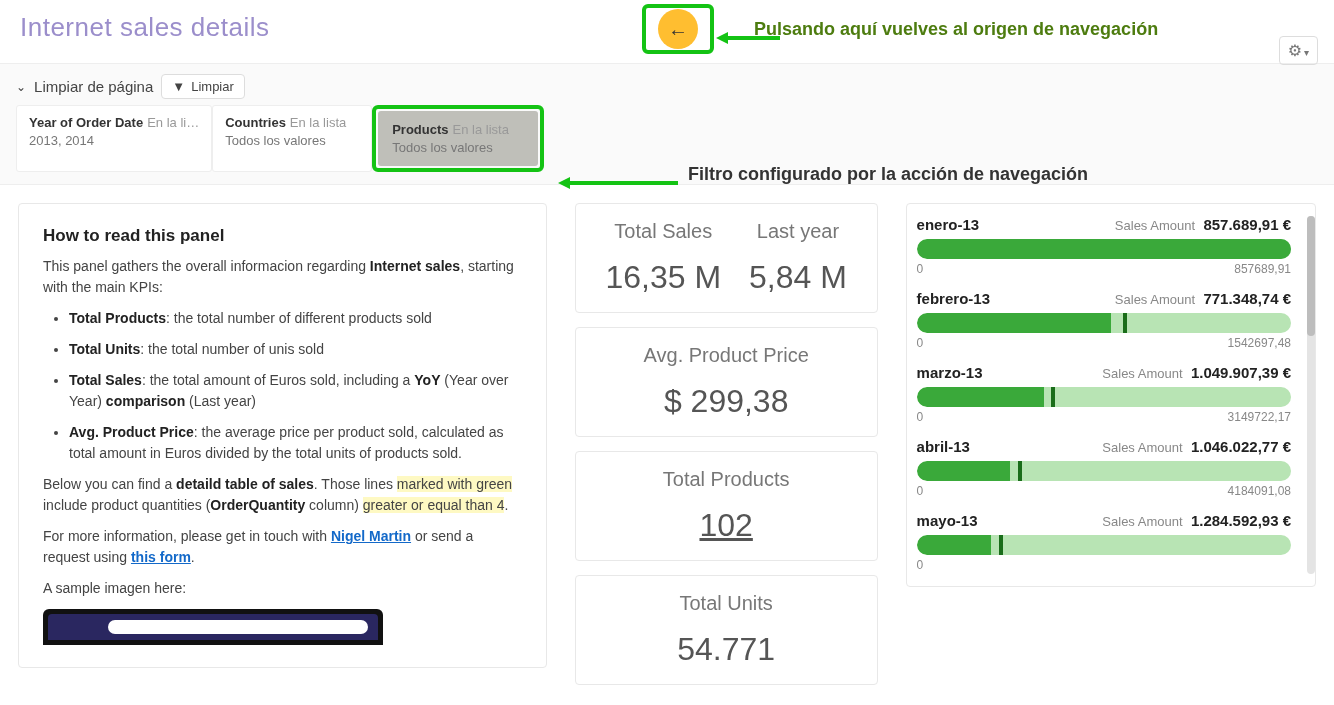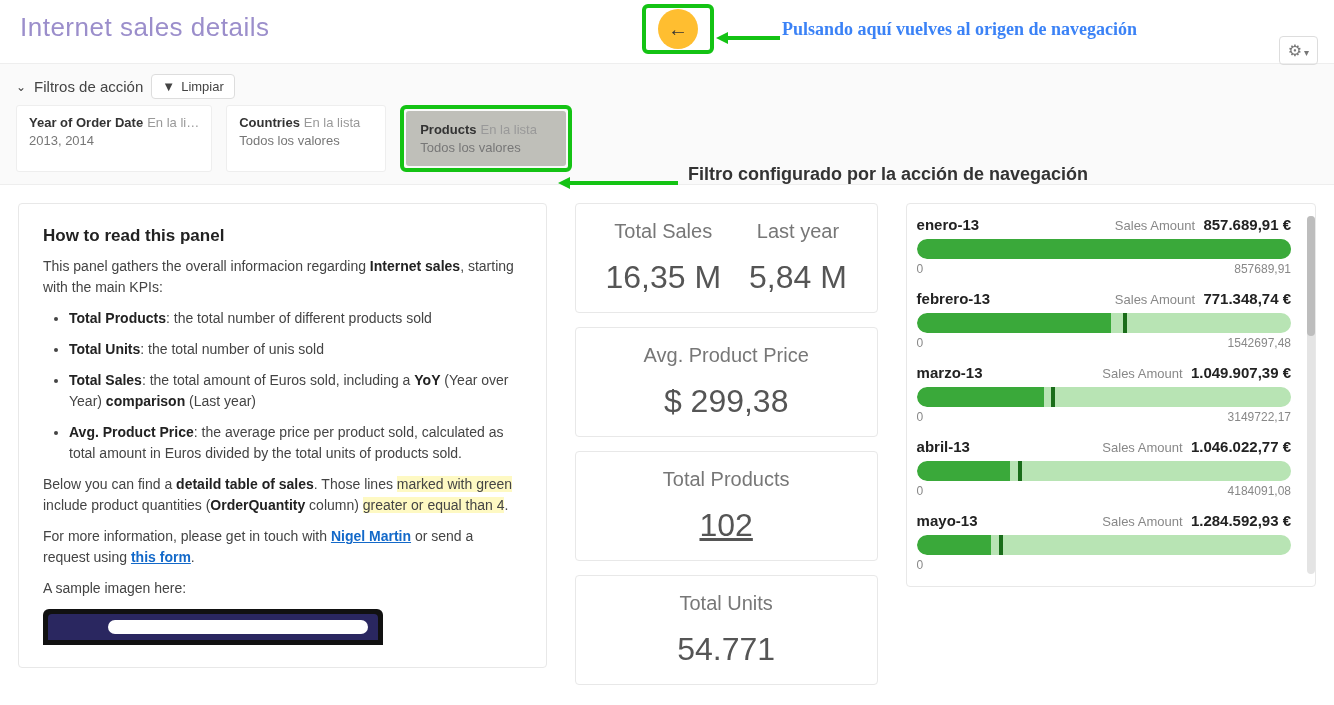--- a/index.html
+++ b/index.html
@@ -1,28 +1,28 @@
 <!DOCTYPE html>
 <html><head>
 <meta charset="utf-8">
 <style>
   * { box-sizing: border-box; margin: 0; padding: 0; }
   body { font-family: "Segoe UI", Arial, sans-serif; background: #fff; width: 1334px; color: #333; font-size: 14px; }
   .header { display: flex; align-items: center; padding: 12px 20px 20px 20px; position: relative; }
   .page-title { font-size: 26px; font-weight: 500; color: #9b8ecb; letter-spacing: 0.5px; }
   .back-wrap { position: absolute; left: 642px; top: 4px; border: 4px solid #14c314; border-radius: 6px; width: 72px; height: 50px; display: flex; align-items: center; justify-content: center; }
   .back-btn { width: 40px; height: 40px; border-radius: 50%; background: #ffbe30; display: flex; align-items: center; justify-content: center; font-size: 20px; font-weight: 700; cursor: pointer; }
-  .ann1 { position: absolute; left: 782px; top: 19px; font-size: 18px; font-weight: 600; color: #3b82f6; font-family: Liberation Serif, serif; }
+  .ann1 { position: absolute; left: 754px; top: 19px; font-size: 18px; font-weight: 600; color: #4d7c0f; }
   .arrow1 { position: absolute; left: 716px; top: 29px; }
   .gear-btn { position: absolute; right: 16px; top: 36px; border: 1px solid #ddd; border-radius: 4px; padding: 4px 8px; cursor: pointer; color: #777; font-size: 16px; }
   .filters-bar { border-top: 1px solid #eee; border-bottom: 1px solid #eee; background: #fafafa; padding: 0; }
   .filters-head { display: flex; align-items: center; gap: 8px; padding: 10px 16px 6px 16px; font-size: 15px; font-weight: 500; color: #444; }
   .chev { font-size: 12px; cursor: pointer; }
   .clear-btn { border: 1px solid #ddd; background: #fff; border-radius: 4px; padding: 4px 10px; font-size: 13px; color: #444; cursor: pointer; display: inline-flex; align-items: center; gap: 6px; }
-  .filter-row { display: flex; gap: 14px; padding: 0 16px 12px 16px; position: relative; }
+  .filter-row { display: flex; padding: 0 16px 12px 16px; position: relative; }
   .filter-card { background: #fff; border: 1px solid #eee; border-radius: 3px; padding: 8px 12px; min-width: 160px; font-size: 13px; line-height: 1.35; }
   .filter-card .fname { font-weight: 600; color: #333; }
   .filter-card .fcond { color: #999; margin-left: 4px; }
   .filter-card .fval { color: #777; display: block; }
   .filter-card.active { background: #bfbfb9; border: none; padding: 10px 14px; }
   .filter-hl { border: 4px solid #14c314; border-radius: 6px; padding: 2px; }
   .ann2 { position: absolute; left: 688px; top: 164px; font-size: 18px; font-weight: 600; color: #333; }
   .arrow2 { position: absolute; left: 558px; top: 174px; }
   .main { display: flex; gap: 28px; padding: 18px; align-items: flex-start; }
   .panel { border: 1px solid #e8e8e8; border-radius: 4px; background: #fff; }
@@ -73,21 +73,21 @@
   </svg>
   <div class="ann1">Pulsando aquí vuelves al origen de navegación</div>
   <div class="gear-btn">
     <span>⚙</span><span style="font-size:10px;margin-left:2px;">▾</span>
   </div>
 </div>
 
 <div class="filters-bar">
   <div class="filters-head">
     <span class="chev">⌄</span>
-    <span>Filtros de acción</span>
+    <span>Limpiar de página</span>
     <span class="clear-btn">
       <span>▼</span>
       <span>Limpiar</span>
     </span>
   </div>
   <div class="filter-row">
     <div class="filter-card">
       <span class="fname">Year of Order Date</span><span class="fcond">En la li…</span>
       <span class="fval">2013, 2014</span>
     </div>

